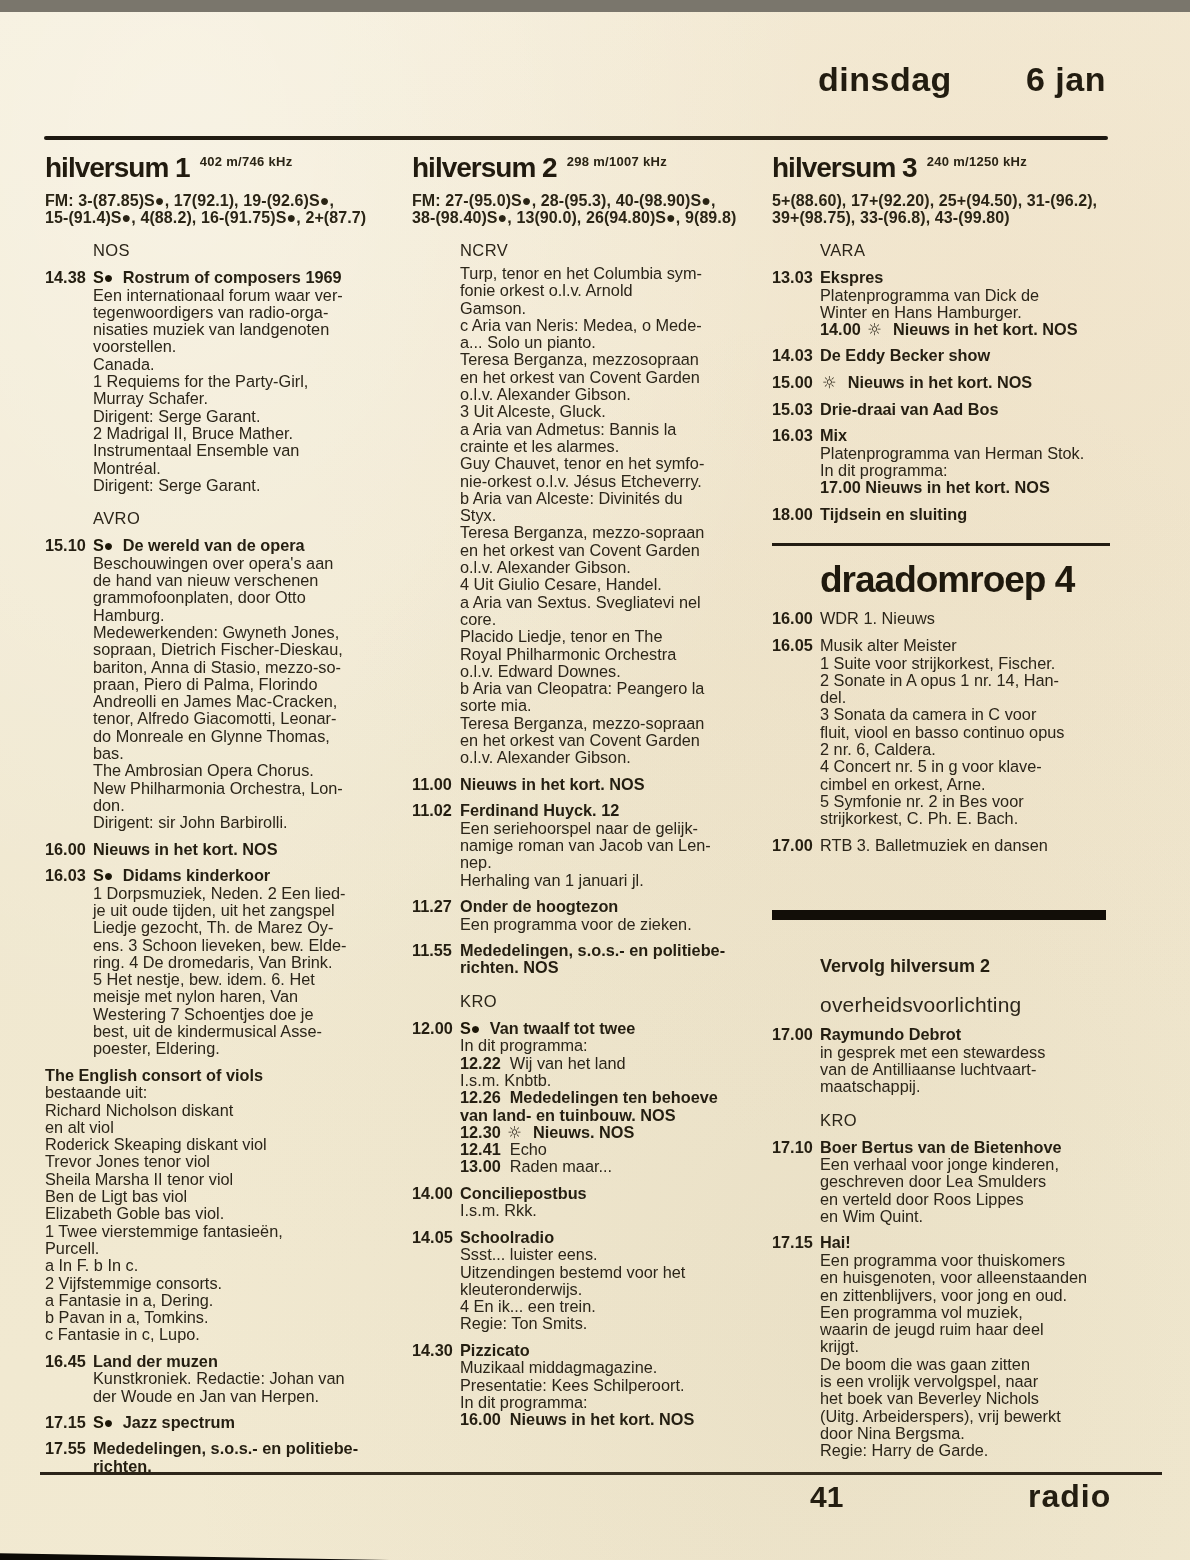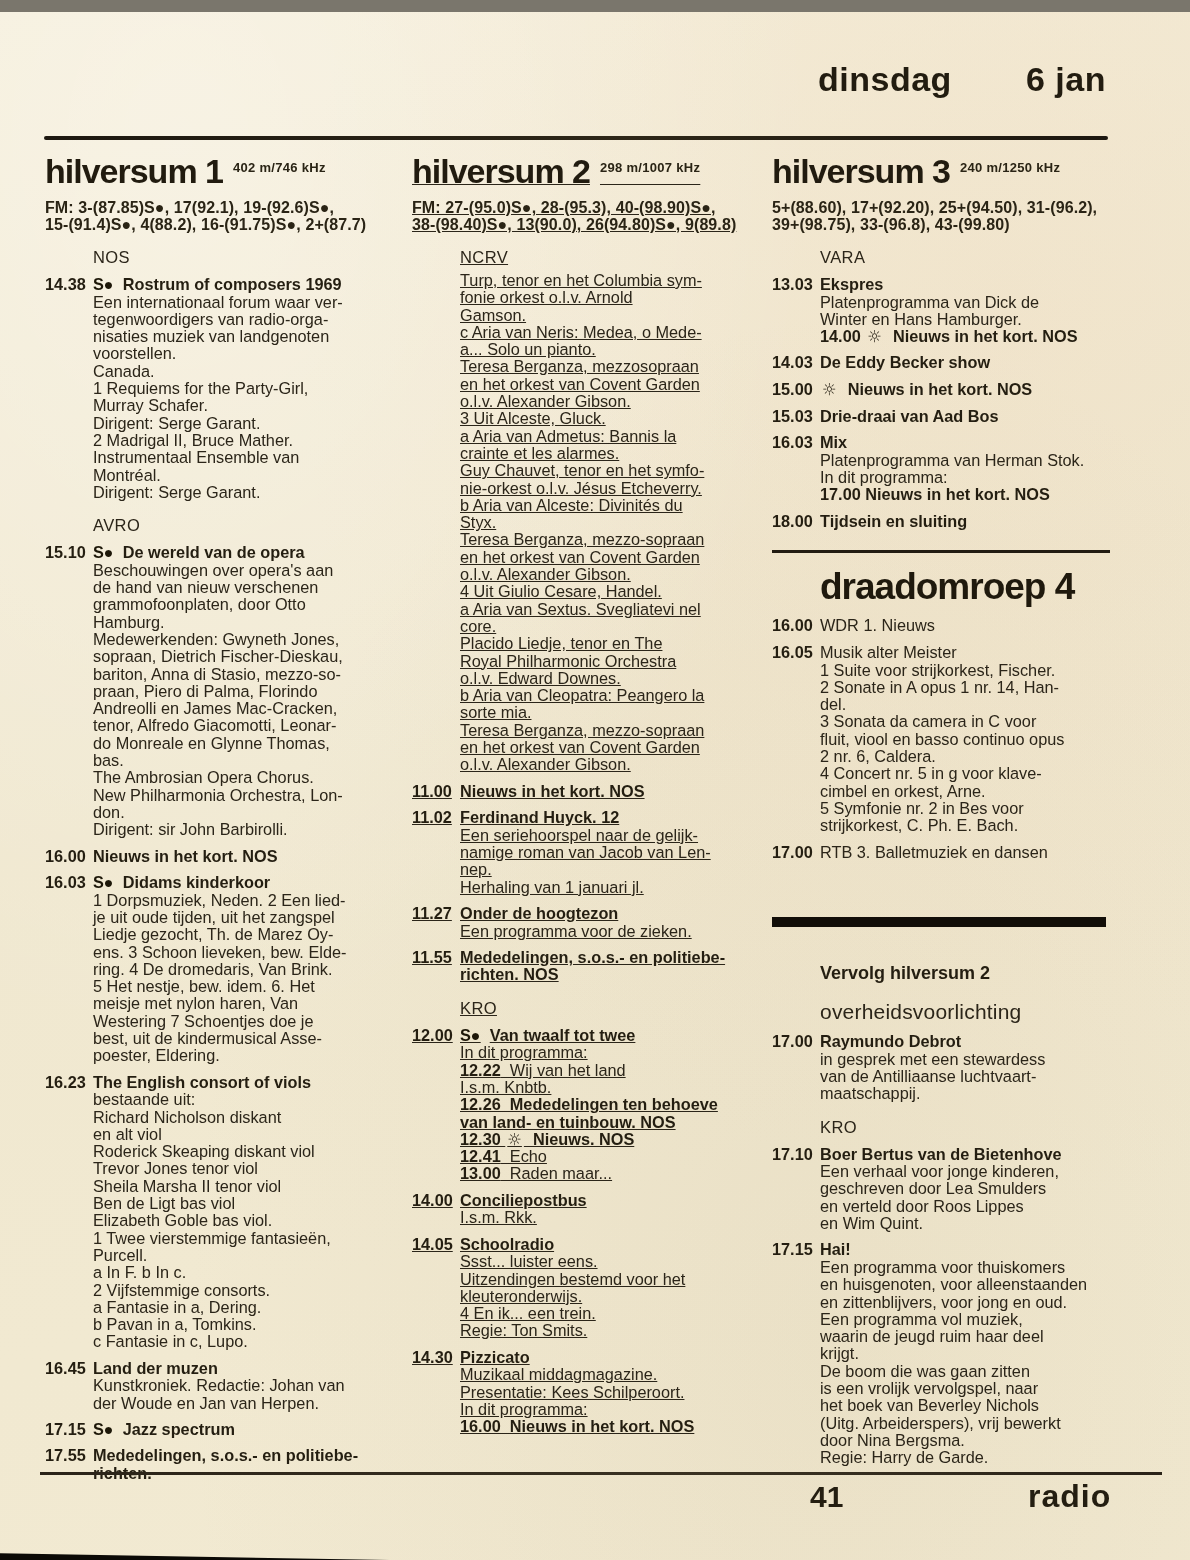--- a/index.html
+++ b/index.html
@@ -11,25 +11,25 @@
       radial-gradient(ellipse at 85% 20%, rgba(236,210,180,0.25), rgba(236,210,180,0) 50%),
       radial-gradient(ellipse at 70% 85%, rgba(190,170,130,0.14), rgba(190,170,130,0) 55%),
       linear-gradient(165deg,#f5eeda 0%,#f0e8d0 45%,#f2ead2 100%);
   }
   .hdr-day,.hdr-date{position:absolute;top:48px;font-size:34px;font-weight:bold;color:#221c10;letter-spacing:0.5px;}
   .hdr-day{left:818px;}
   .hdr-date{left:1026px;}
   .main-rule{position:absolute;left:44px;top:124px;width:1064px;height:4px;background:linear-gradient(90deg,#1d1810,#2e2718 55%,#1d1810);border-radius:2px;}
   .col{position:absolute;top:140px;}
   .col0{left:45px;width:378px;}
-  .col1{left:412px;width:378px;text-decoration:underline;}
+  .col1{left:412px;width:378px;}
   .col2{left:772px;width:340px;}
 
   .station-head{white-space:nowrap;}
-  .station-name{font-size:34px;font-weight:bold;letter-spacing:-1px;color:#211b0f;}
+  .station-name{font-size:28px;font-weight:bold;letter-spacing:-1px;color:#211b0f;}
   .station-freq{font-size:13px;font-weight:bold;margin-left:10px;position:relative;top:-11px;letter-spacing:0.3px;color:#2a2415;}
   .station-fm{margin-top:8px;font-weight:bold;font-size:16px;line-height:17px;letter-spacing:0.1px;color:#2a2415;white-space:pre-wrap;}
 
   .org{margin:15px 0 0 48px;font-size:16.5px;letter-spacing:0.4px;}
   .entry{display:flex;margin-top:9px;justify-content:flex-end;}
   .entry.cont{margin-top:5px;}
   .time{flex:none;width:42px;margin-right:6px;font-weight:bold;font-size:16.3px;line-height:17.6px;color:#241e11;}
   .entry-body{flex:1;min-width:0;}
   .title{font-size:16.3px;line-height:17.6px;font-weight:bold;color:#241e11;white-space:pre-wrap;}
   .title.plain{font-weight:normal;color:#2b2519;}
@@ -120,21 +120,20 @@
           <div class="line">ens. 3 Schoon lieveken, bew. Elde-</div>
           <div class="line">ring. 4 De dromedaris, Van Brink.</div>
           <div class="line">5 Het nestje, bew. idem. 6. Het</div>
           <div class="line">meisje met nylon haren, Van</div>
           <div class="line">Westering 7 Schoentjes doe je</div>
           <div class="line">best, uit de kindermusical Asse-</div>
           <div class="line">poester, Eldering.</div>
         </div>
       </div>
       <div class="entry">
-        <div class="time">16.23</div>
         <div class="entry-body">
           <div class="title"><span>The English consort of viols</span></div>
           <div class="line">bestaande uit:</div>
           <div class="line">Richard Nicholson diskant</div>
           <div class="line">en alt viol</div>
           <div class="line">Roderick Skeaping diskant viol</div>
           <div class="line">Trevor Jones tenor viol</div>
           <div class="line">Sheila Marsha II tenor viol</div>
           <div class="line">Ben de Ligt bas viol</div>
           <div class="line">Elizabeth Goble bas viol.</div>

